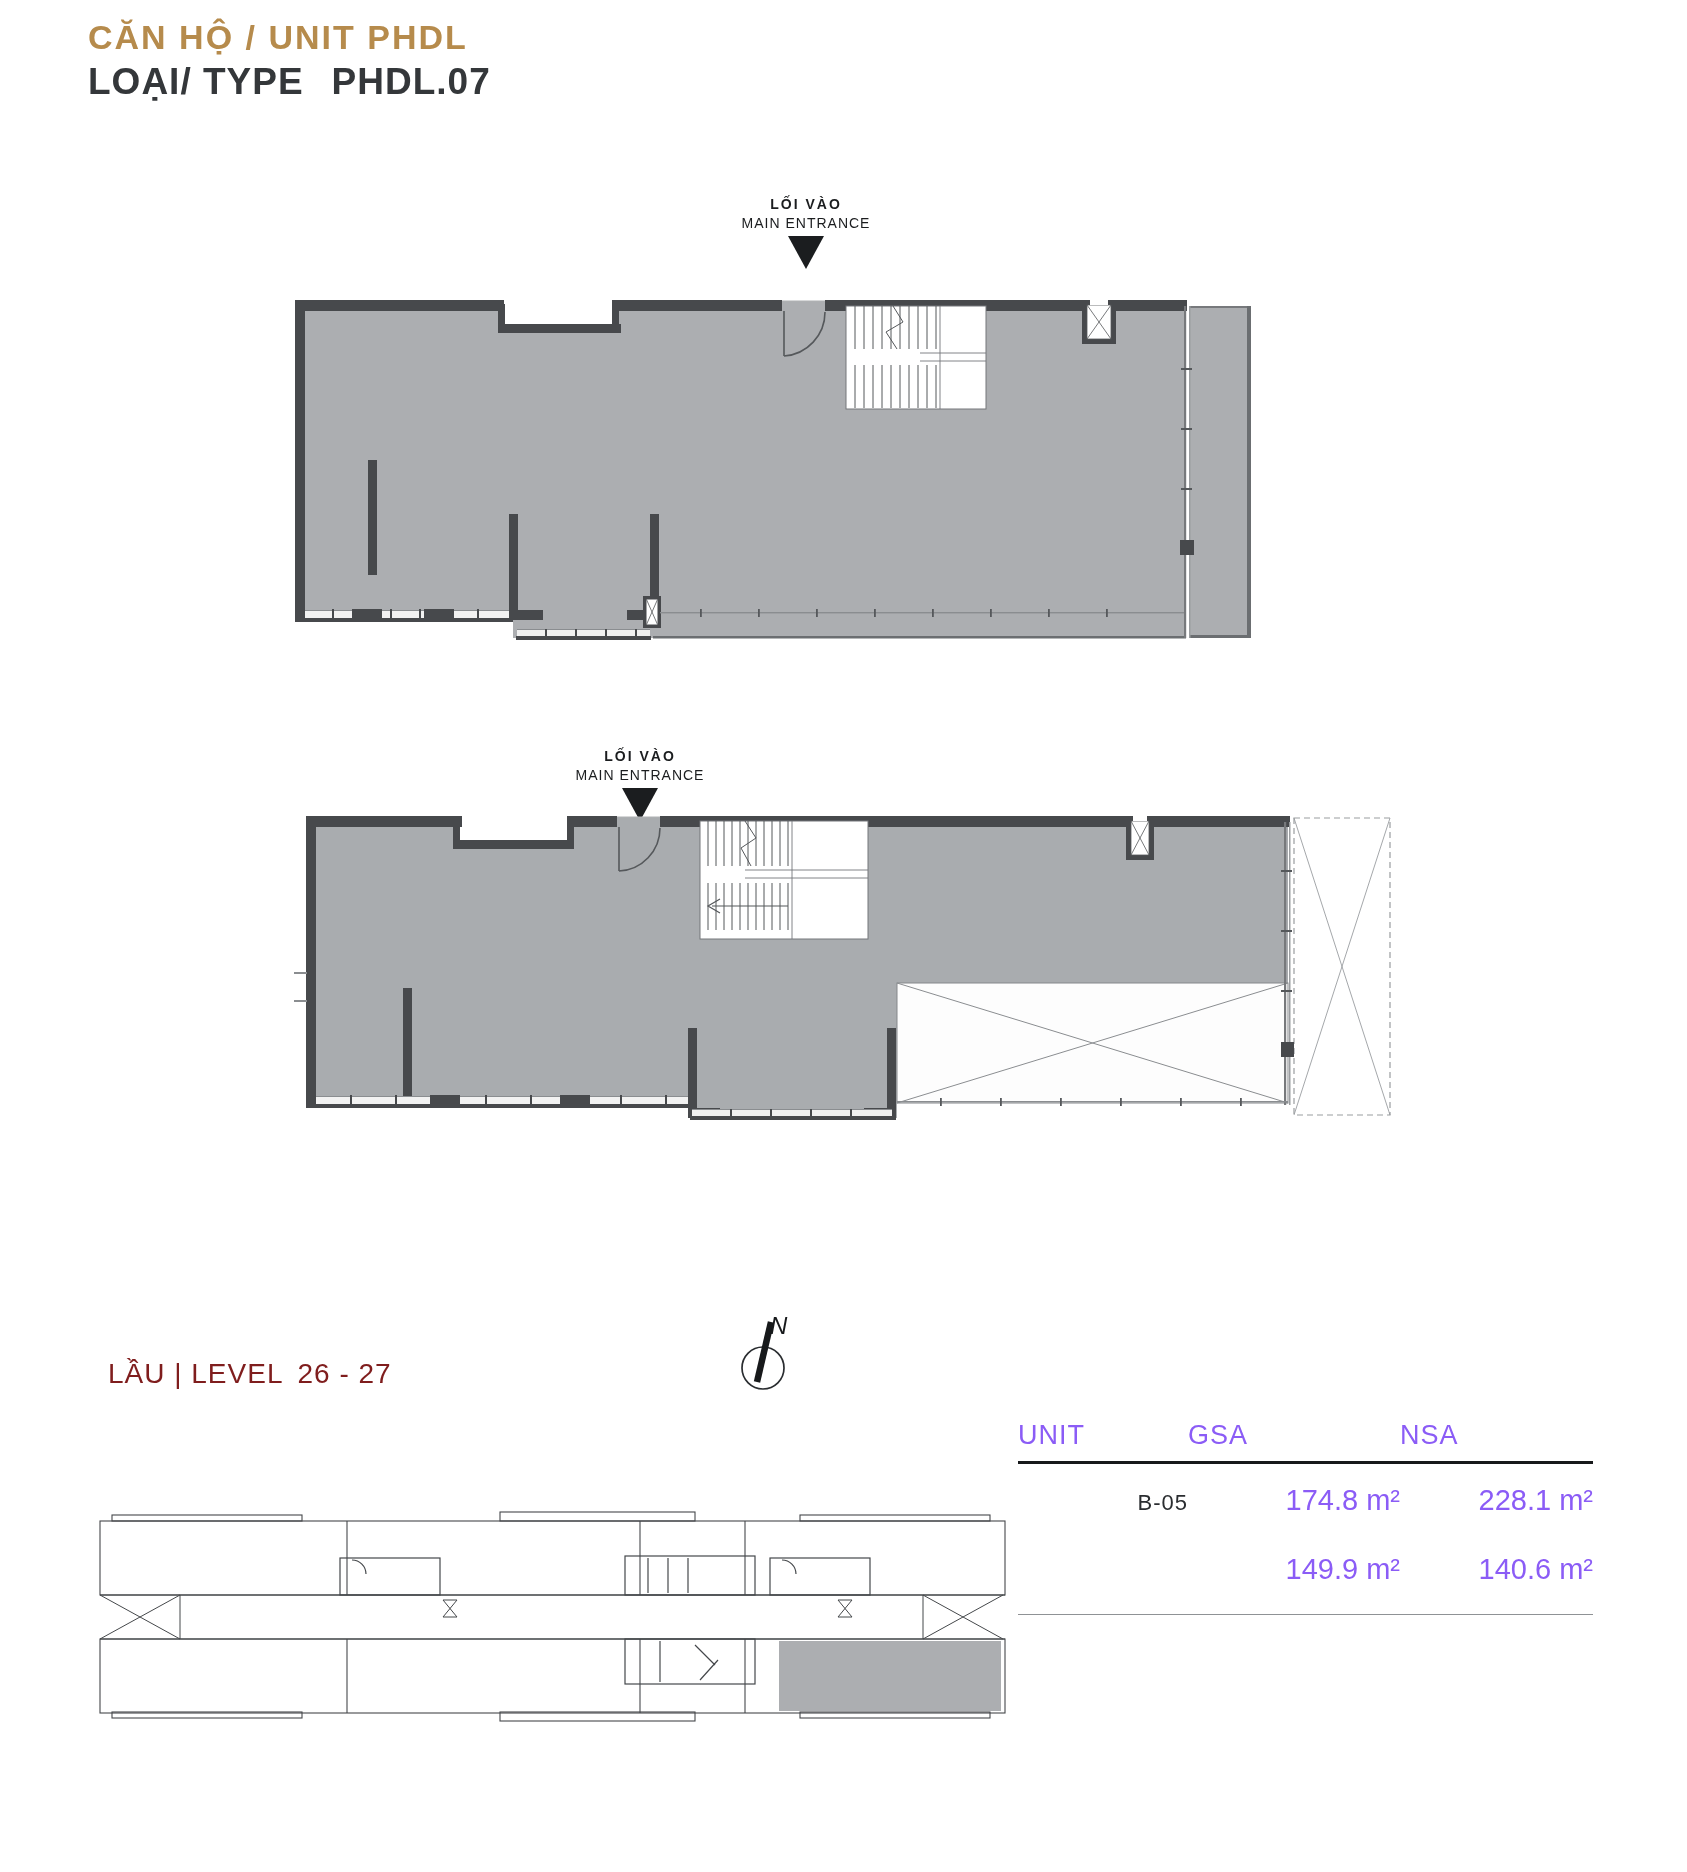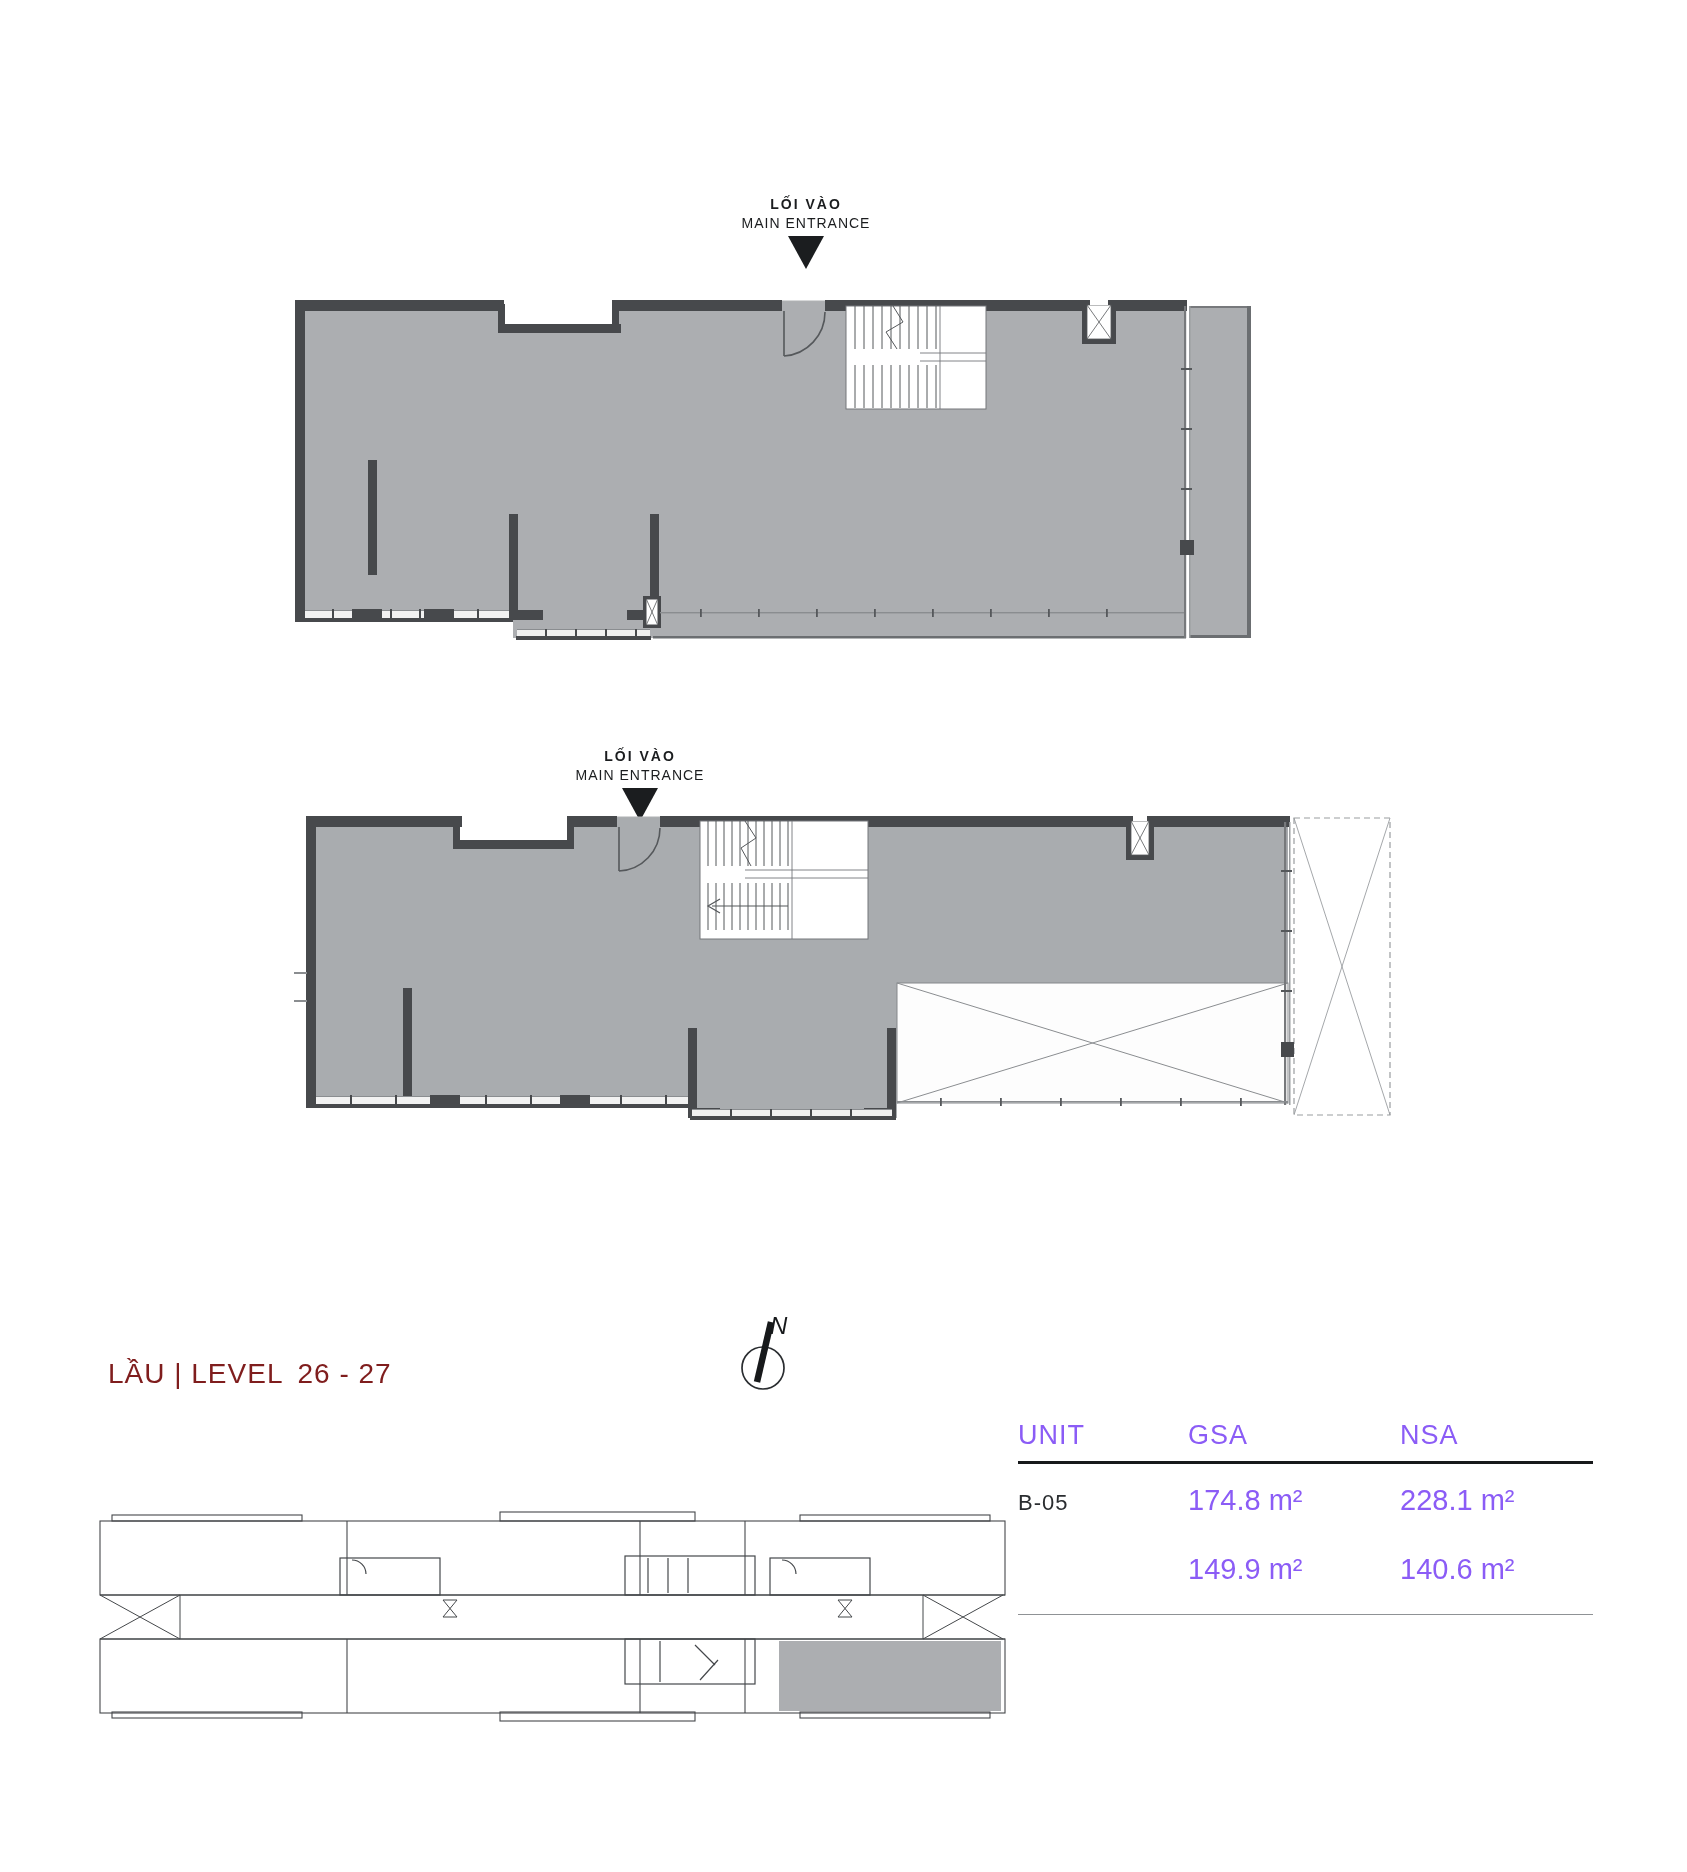--- a/index.html
+++ b/index.html
@@ -20,33 +20,39 @@
   
   .level{font-size:28px;font-weight:500;letter-spacing:1px;color:#7f1d1d;}
   .level .range{margin-left:14px;}
   
   .compass-n{font-size:24px;font-style:italic;font-weight:500;color:#17191B;}
   
   .areas{width:575px;}
   .areas .hdr{display:grid;grid-template-columns:170px 212px 193px;
      font-size:27px;font-weight:500;letter-spacing:1px;color:#8b5cf6;}
   .areas .rule-thick{border-top:3px solid #17191B;margin-top:10px;}
-  .areas .row{display:grid;grid-template-columns:170px 212px 193px;align-items:baseline;}
+  .areas .row{display:grid;grid-template-columns:170px 212px 193px;align-items:baseline;text-align:right;}
   .areas .row.r1{margin-top:20px;}
   .areas .row.r2{margin-top:36px;}
   .areas .unit-cell{font-size:22px;font-weight:500;color:#2A2D30;letter-spacing:1px;}
   .areas .val{font-size:29px;font-weight:500;color:#8b5cf6;}
   .areas .rule-thin{border-top:1.5px solid #8F9295;margin-top:28px;}
   svg{display:block;}
 </style>
 </head>
 <body>
 
 <div class="page">
 
+  <div class="abs" style="left:88px;top:18px;">
+    <div class="title-gold">CĂN HỘ / UNIT PHDL</div>
+    <div class="title-dark">
+      <span>LOẠI/ TYPE</span><span class="type-value">PHDL.07</span>
+    </div>
+  </div>
 
   <div class="abs entrance" style="left:666px;top:196px;">
     <div class="l1">LỐI VÀO</div>
     <div class="l2">MAIN ENTRANCE</div>
     <div class="tri"></div>
   </div>
 
   <svg class="abs" style="left:250px;top:290px;" width="1010" height="365" viewBox="250 290 1010 365">
 
     <g>

